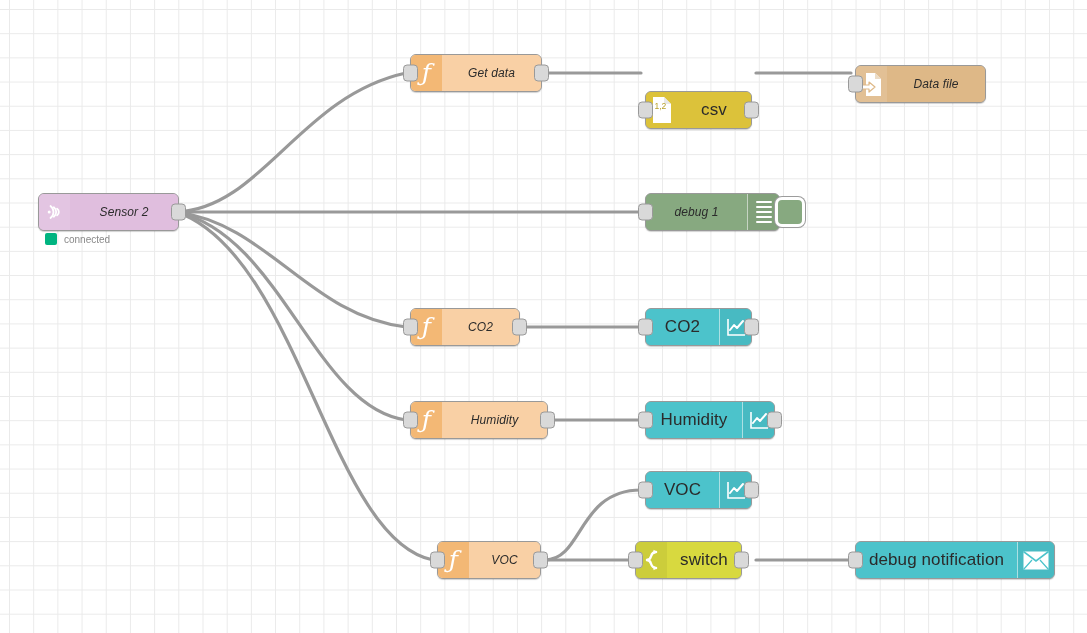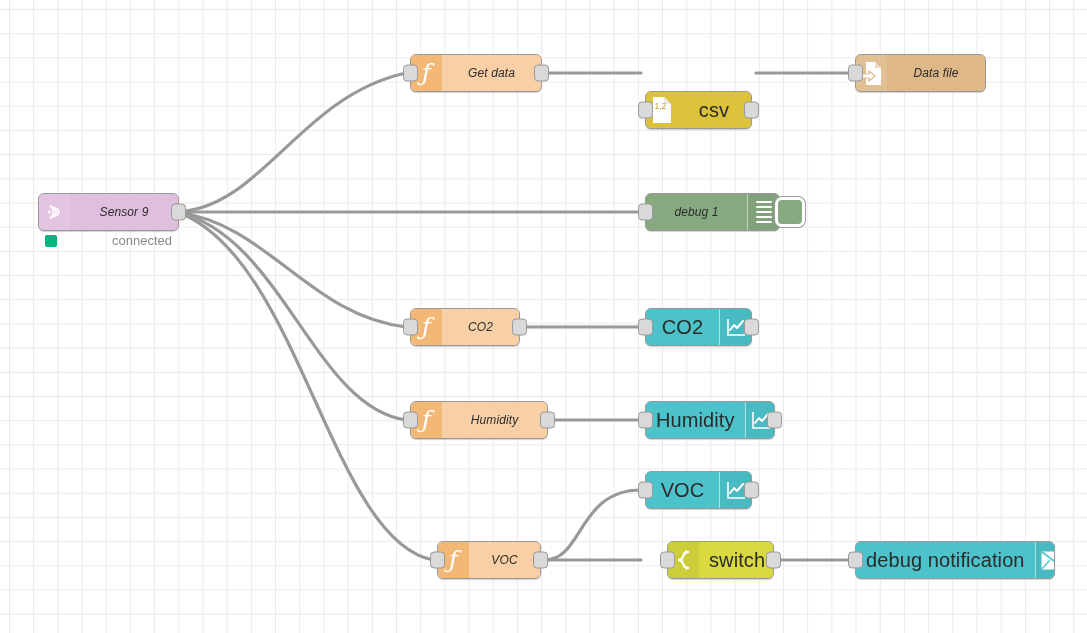--- a/index.html
+++ b/index.html
@@ -66,21 +66,21 @@
   }
   .icon-box.right {
     border-left: 1px solid rgba(255,255,255,0.55);
     background: rgba(0,0,0,0.045);
   }
   .node-label {
     flex: 1 1 auto;
     display: flex;
     align-items: center;
     justify-content: center;
-    font-size: 20px;
+    font-size: 17px;
     color: #2b2b2b;
     white-space: nowrap;
     padding: 0 10px;
     letter-spacing: 0.1px;
   }
   .node-label.ital {
     font-style: italic;
     font-size: 12px;
   }
 
@@ -127,23 +127,22 @@
     white-space: nowrap;
   }
   .status-dot {
     width: 12px;
     height: 12px;
     border-radius: 2px;
     background: #00b480;
     display: inline-block;
   }
   .status-text {
-    font-size: 13px;
+    font-size: 10px;
     color: #888888;
-    margin-left: 48px;
   }
 
   
   .debug-toggle {
     position: absolute;
     right: -26px;
     top: 50%;
     transform: translateY(-50%);
     width: 30px;
     height: 30px;
@@ -204,21 +203,21 @@
       <div class="icon-box" style="background:rgba(255,255,255,0.12);">
         <svg width="20" height="20" viewBox="0 0 20 20" aria-hidden="true">
           <g fill="none" stroke="#ffffff" stroke-width="1.8" stroke-linecap="round">
             <path d="M5.5 4 C 9.5 7.2, 9.5 12.8, 5.5 16"></path>
             <path d="M8.8 5.2 C 12 7.8, 12 12.2, 8.8 14.8"></path>
             <path d="M12.1 6.6 C 14.4 8.4, 14.4 11.6, 12.1 13.4"></path>
           </g>
           <circle cx="4.2" cy="10" r="1.5" fill="#ffffff"></circle>
         </svg>
       </div>
-      <div class="node-label ital">Sensor 9</div>
+      <div class="node-label ital">Sensor 2</div>
     </div>
     <span class="port out"></span>
   </div>
   <div class="status-row" style="left:45px; top:233px;">
     <span class="status-dot"></span>
     <span class="status-text">connected</span>
   </div>
 
   <div class="node n-func" style="left:410px; top:54px; width:132px;">
     <div class="node-body n-func">
@@ -239,21 +238,21 @@
           <path d="M13 1 L20 8 H13 Z" fill="#e8e8e8"></path>
           <text x="3.5" y="13" font-family="Liberation Sans, sans-serif" font-size="8.5" fill="#b8a02a">1,2</text>
         </svg>
       </div>
       <div class="node-label">csv</div>
     </div>
     <span class="port in"></span>
     <span class="port out"></span>
   </div>
 
-  <div class="node n-csv" style="left:855px; top:54px; width:131px;">
+  <div class="node n-csv" style="left:855px; top:65px; width:131px;">
     <div class="node-body n-csv">
       <div class="icon-box" style="background:rgba(255,255,255,0.12);">
         <svg width="23" height="25" viewBox="0 0 23 25" aria-hidden="true">
           <path d="M6 1 H15 L21 7 V24 H6 Z" fill="#ffffff"></path>
           <path d="M15 1 L21 7 H15 Z" fill="#ecdcc6"></path>
           <path d="M1 13 H9 V10 L15 15 L9 20 V17 H1 Z" fill="#ffffff" stroke="#deb887" stroke-width="1.2" stroke-linejoin="round"></path>
         </svg>
       </div>
       <div class="node-label ital">Data file</div>
     </div>
@@ -345,21 +344,21 @@
     <div class="node-body n-func">
       <div class="icon-box">
         <span class="fn-glyph">ƒ</span>
       </div>
       <div class="node-label ital">VOC</div>
     </div>
     <span class="port in"></span>
     <span class="port out"></span>
   </div>
 
-  <div class="node n-switch" style="left:667px; top:541px; width:107px;">
+  <div class="node n-switch" style="left:635px; top:541px; width:107px;">
     <div class="node-body n-switch">
       <div class="icon-box">
         <svg width="20" height="22" viewBox="0 0 20 22" aria-hidden="true">
           <g fill="none" stroke="#ffffff" stroke-width="2.4" stroke-linecap="round" stroke-linejoin="round">
             <path d="M14 3 C 7 3, 11 11, 5 11"></path>
             <path d="M14 19 C 7 19, 11 11, 5 11"></path>
           </g>
           <path d="M11.5 0.8 L15.5 3 L11.5 5.2 Z" fill="#ffffff"></path>
           <path d="M11.5 16.8 L15.5 19 L11.5 21.2 Z" fill="#ffffff"></path>
         </svg>

